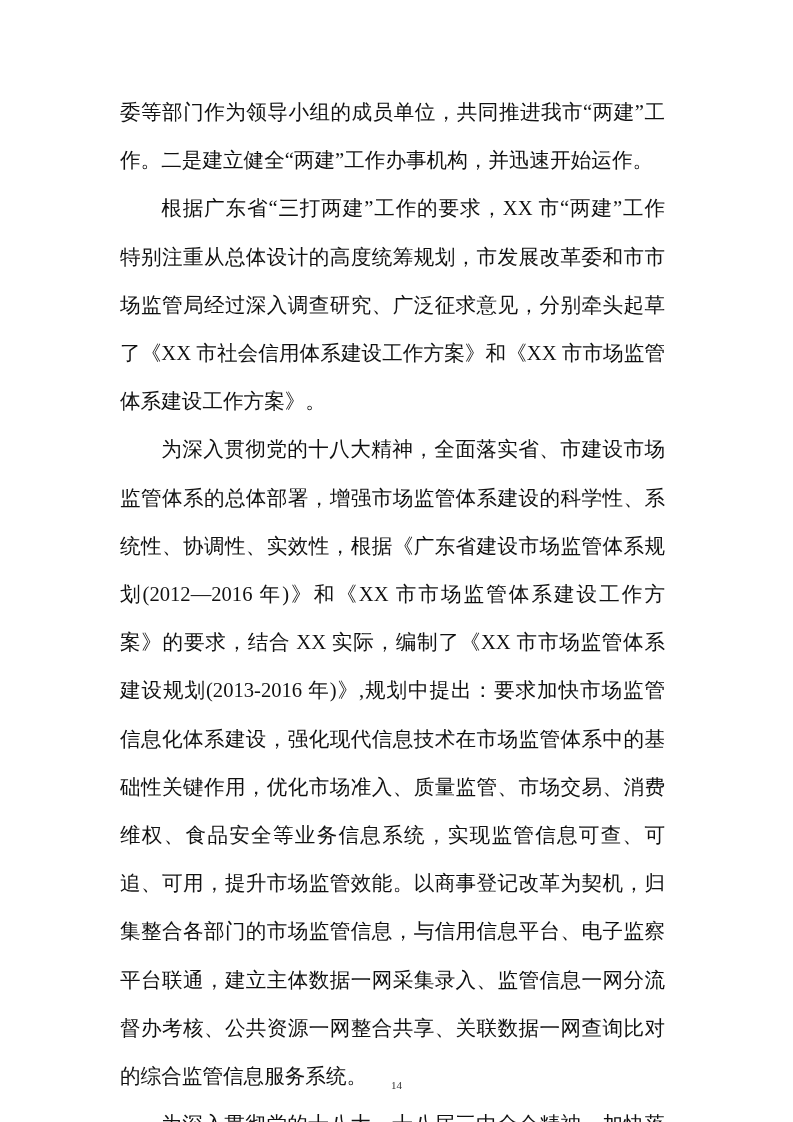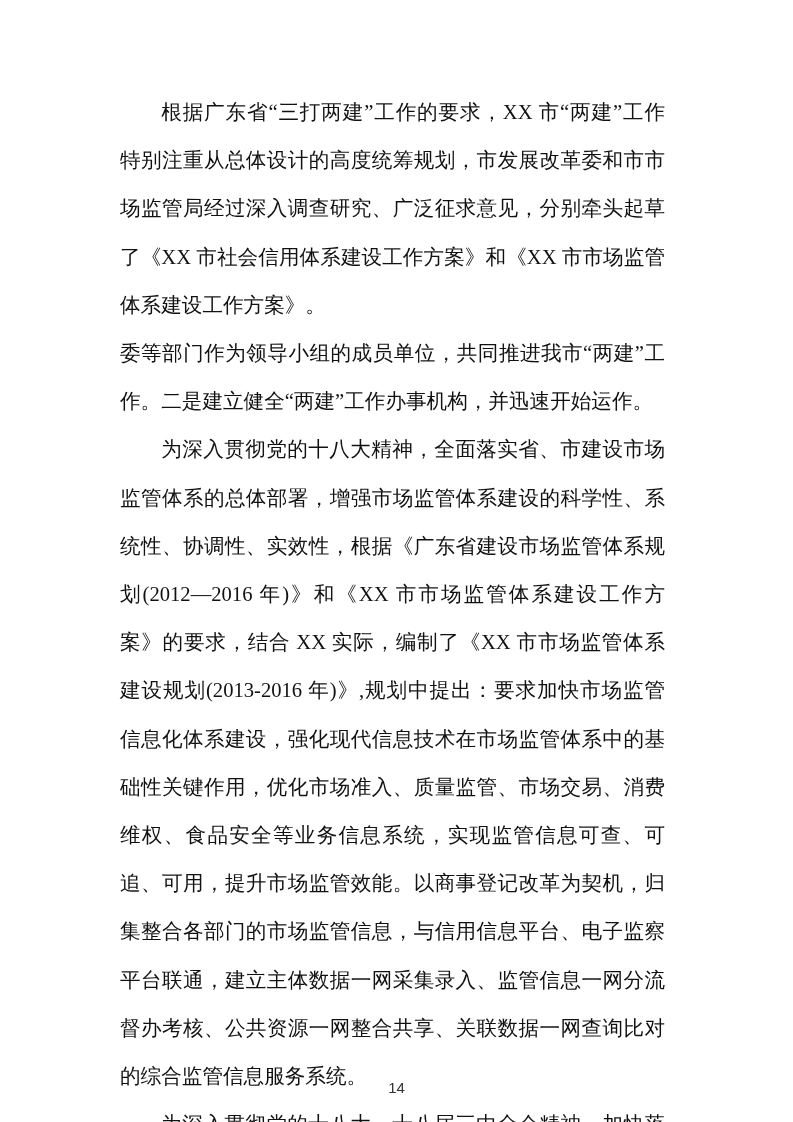--- a/index.html
+++ b/index.html
@@ -20,29 +20,29 @@
       text-align: justify;
       text-justify: inter-character;
     }
     .para { margin: 0; padding: 0; }
     .para.indent { text-indent: 2em; }
     .page-number {
       position: absolute;
       left: 0; width: 793px;
       top: 1079px;
       text-align: center;
-      font-family: Liberation Sans, sans-serif;
-      font-size: 15px;
+      font-family: Liberation Serif, serif;
+      font-size: 11px;
       color: #333333;
     }
   </style>
 </head>
 <body>
 
 <div class="page">
   <div class="text-block">
+    <p class="para">委等部门作为领导小组的成员单位，共同推进我市“两建”工作。二是建立健全“两建”工作办事机构，并迅速开始运作。</p>
     <p class="para indent">根据广东省“三打两建”工作的要求，XX 市“两建”工作特别注重从总体设计的高度统筹规划，市发展改革委和市市场监管局经过深入调查研究、广泛征求意见，分别牵头起草了《XX 市社会信用体系建设工作方案》和《XX 市市场监管体系建设工作方案》。</p>
-    <p class="para">委等部门作为领导小组的成员单位，共同推进我市“两建”工作。二是建立健全“两建”工作办事机构，并迅速开始运作。</p>
     <p class="para indent">为深入贯彻党的十八大精神，全面落实省、市建设市场监管体系的总体部署，增强市场监管体系建设的科学性、系统性、协调性、实效性，根据《广东省建设市场监管体系规划(2012—2016 年)》和《XX 市市场监管体系建设工作方案》的要求，结合 XX 实际，编制了《XX 市市场监管体系建设规划(2013-2016 年)》,规划中提出：要求加快市场监管信息化体系建设，强化现代信息技术在市场监管体系中的基础性关键作用，优化市场准入、质量监管、市场交易、消费维权、食品安全等业务信息系统，实现监管信息可查、可追、可用，提升市场监管效能。以商事登记改革为契机，归集整合各部门的市场监管信息，与信用信息平台、电子监察平台联通，建立主体数据一网采集录入、监管信息一网分流督办考核、公共资源一网整合共享、关联数据一网查询比对的综合监管信息服务系统。</p>
     <p class="para indent">为深入贯彻党的十八大、十八届三中全会精神，加快落实国家、省、市的工作部署，切实提升 XX 市社会信用体系建设水平，打造科学发展的 XX 质量，XX 市编制了《XX 市社会信用体系建设规划(2013-2020 年)》。规划中提出：由市经贸信息委负责研究信用信息</p>
   </div>
   <div class="page-number">14</div>
 </div>
 
 </body></html>

